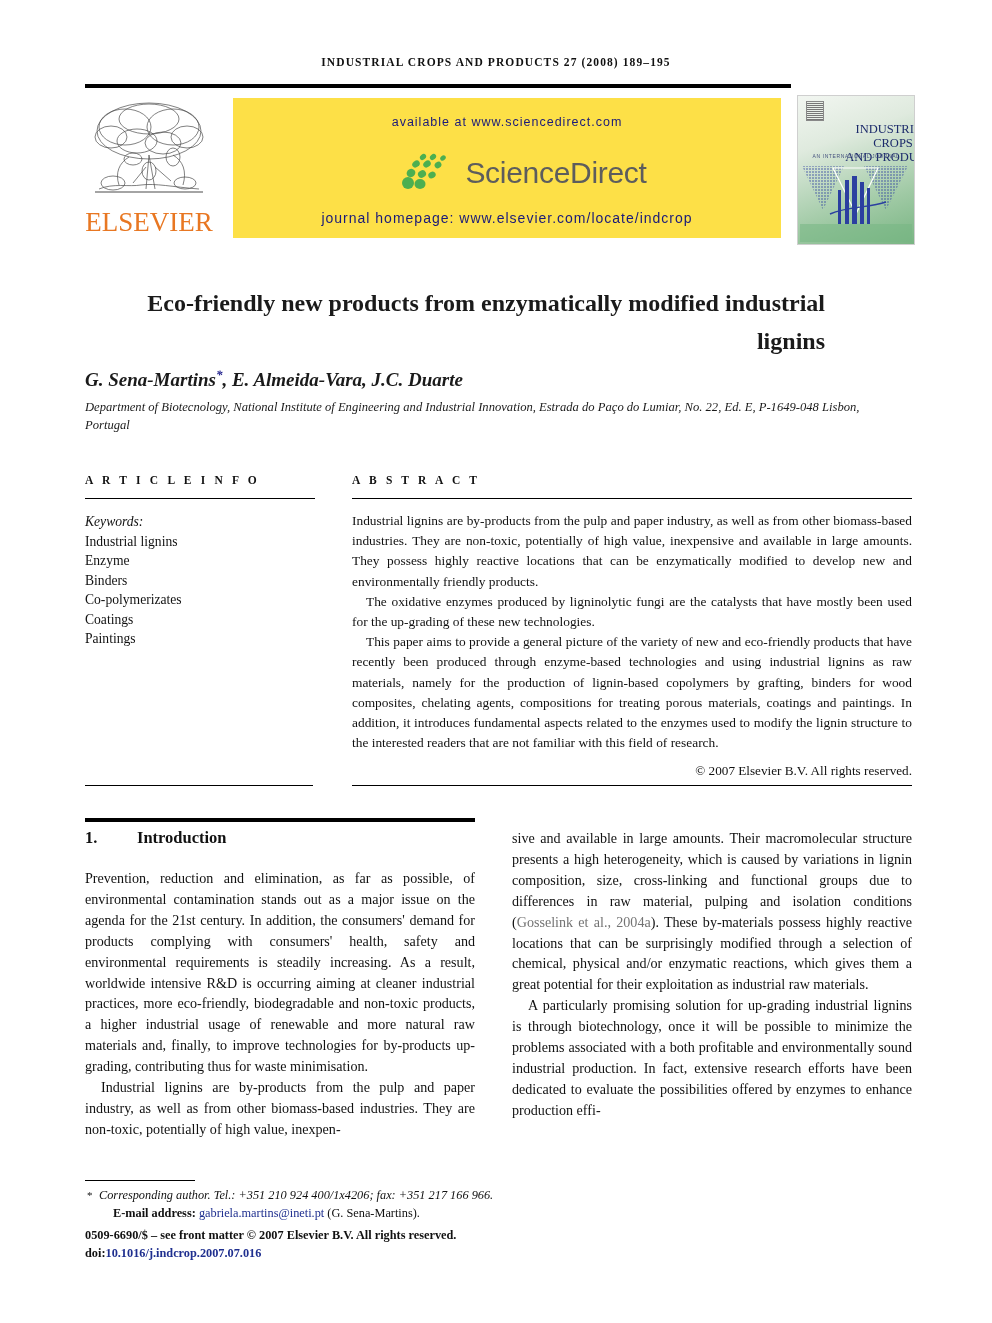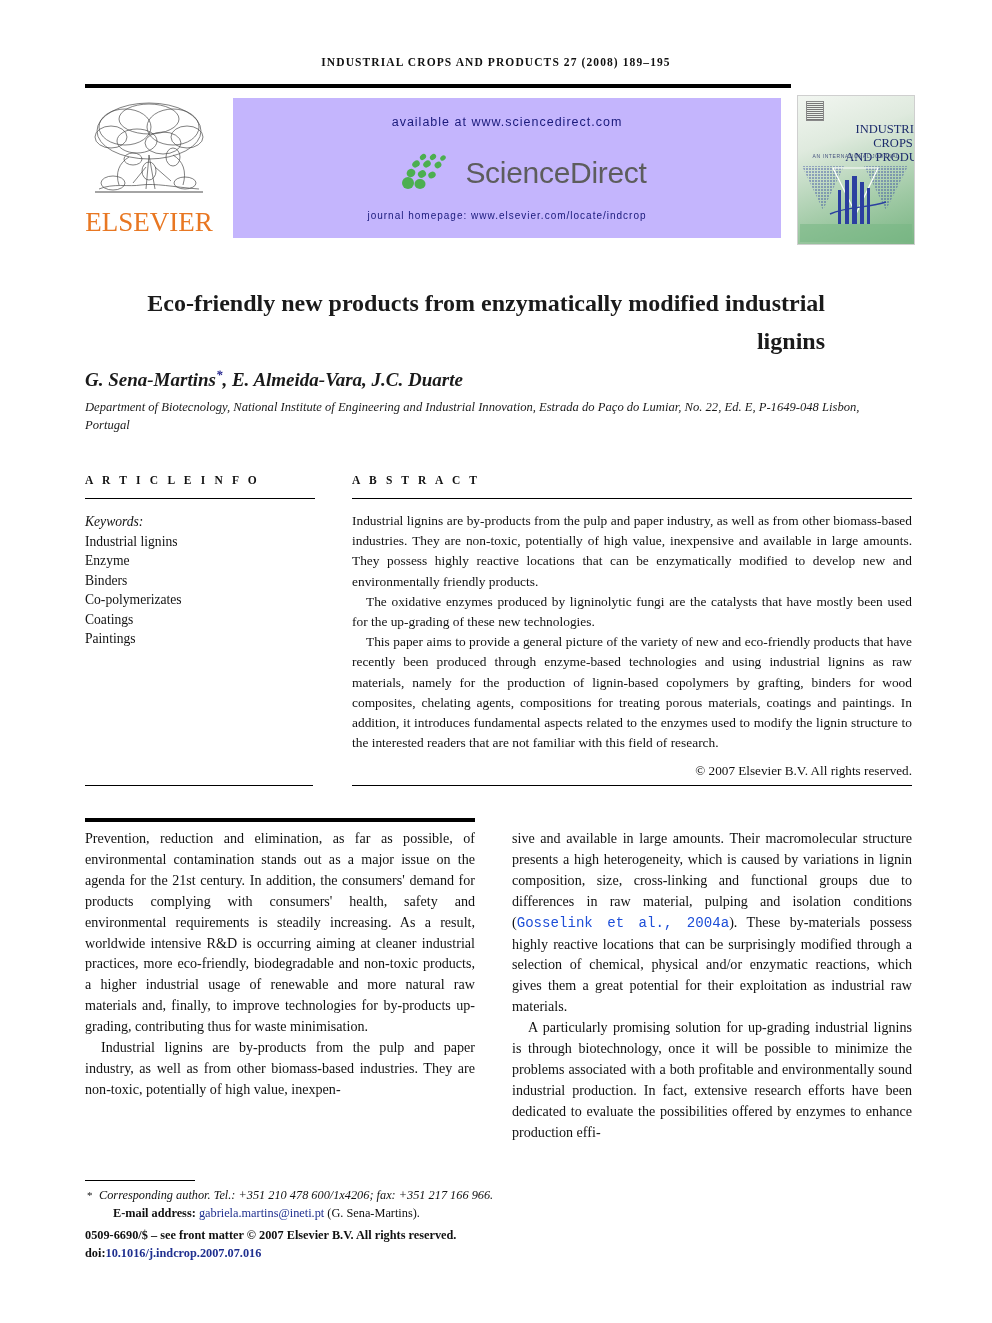--- a/index.html
+++ b/index.html
@@ -77,21 +77,21 @@
     letter-spacing: 0px;
     color: #E87722;
     line-height: 30px;
   }
 
   .sd-band {
     position: absolute;
     left: 148px; top: 3px;
     width: 548px;
     height: 140px;
-    background: #c4b5fd;
+    background: #fde047;
   }
   .sd-avail {
     position: absolute;
     left: 0; top: 17px;
     width: 548px;
     text-align: center;
     font-family: "Liberation Sans", sans-serif;
     font-size: 12.5px;
     letter-spacing: 1.0px;
     color: #19197a;
@@ -111,21 +111,21 @@
     color: #5d5d5d;
     letter-spacing: -0.3px;
     margin-left: 6px;
   }
   .sd-home {
     position: absolute;
     left: 0; top: 112px;
     width: 548px;
     text-align: center;
     font-family: "Liberation Sans", sans-serif;
-    font-size: 10px;
+    font-size: 14px;
     letter-spacing: 1.0px;
     color: #19197a;
   }
 
   .cover {
     position: absolute;
     left: 712px; top: 0px;
     width: 116px;
     height: 148px;
     border: 1px solid #cfcfcf;
@@ -296,21 +296,21 @@
   .h1 .num { display: inline-block; width: 52px; }
   .body-text {
     font-family: "Liberation Serif", serif;
     font-size: 14.1px;
     line-height: 20.9px;
     text-align: justify;
     color: #111;
   }
   .body-text p { margin: 0; }
   .body-text p + p { text-indent: 16px; }
-  .cite { color: #1d4ed8; font-family: Liberation Mono, monospace; }
+  .cite { color: #737373; }
 
   
   .foot-rule {
     position: absolute;
     left: 85px; top: 1180px;
     width: 110px; height: 1px;
     background: #000;
   }
   .footnotes {
     position: absolute;
@@ -457,37 +457,40 @@
       <p>This paper aims to provide a general picture of the variety of new and eco-friendly products that have recently been produced through enzyme-based technologies and using industrial lignins as raw materials, namely for the production of lignin-based copolymers by grafting, binders for wood composites, chelating agents, compositions for treating porous materials, coatings and paintings. In addition, it introduces fundamental aspects related to the enzymes used to modify the lignin structure to the interested readers that are not familiar with this field of research.</p>
     </div>
     <div class="copyright">© 2007 Elsevier B.V. All rights reserved.</div>
   </div>
 
   <div class="rule-info"></div>
   <div class="rule-abs"></div>
   <div class="body-rule"></div>
 
   <div class="col-left">
+    <div class="h1">
+      <span class="num">1.</span><span>Introduction</span>
+    </div>
     <div class="body-text">
       <p>Prevention, reduction and elimination, as far as possible, of environmental contamination stands out as a major issue on the agenda for the 21st century. In addition, the consumers' demand for products complying with consumers' health, safety and environmental requirements is steadily increasing. As a result, worldwide intensive R&amp;D is occurring aiming at cleaner industrial practices, more eco-friendly, biodegradable and non-toxic products, a higher industrial usage of renewable and more natural raw materials and, finally, to improve technologies for by-products up-grading, contributing thus for waste minimisation.</p>
       <p>Industrial lignins are by-products from the pulp and paper industry, as well as from other biomass-based industries. They are non-toxic, potentially of high value, inexpen-</p>
     </div>
   </div>
 
   <div class="col-right">
     <div class="body-text">
       <p><span>sive and available in large amounts. Their macromolecular structure presents a high heterogeneity, which is caused by variations in lignin composition, size, cross-linking and functional groups due to differences in raw material, pulping and isolation conditions (</span><span class="cite">Gosselink et al., 2004a</span><span>). These by-materials possess highly reactive locations that can be surprisingly modified through a selection of chemical, physical and/or enzymatic reactions, which gives them a great potential for their exploitation as industrial raw materials.</span></p>
       <p>A particularly promising solution for up-grading industrial lignins is through biotechnology, once it will be possible to minimize the problems associated with a both profitable and environmentally sound industrial production. In fact, extensive research efforts have been dedicated to evaluate the possibilities offered by enzymes to enhance production effi-</p>
     </div>
   </div>
 
   <div class="foot-rule"></div>
   <div class="footnotes">
     <div class="fn-corr">
-      <span class="star">*</span><i>Corresponding author. Tel.: +351 210 478 600/1x4206; fax: +351 217 166 966.</i>
+      <span class="star">*</span><i>Corresponding author. Tel.: +351 210 924 400/1x4206; fax: +351 217 166 966.</i>
     </div>
     <div class="fn-email">
       <b>E-mail address:</b>
       <span class="link">gabriela.martins@ineti.pt</span>
       <span>(G. Sena-Martins).</span>
     </div>
     <div class="issn">0509-6690/$ – see front matter © 2007 Elsevier B.V. All rights reserved.</div>
     <div class="doi">
       <span>doi:</span><span class="link">10.1016/j.indcrop.2007.07.016</span>
     </div>

